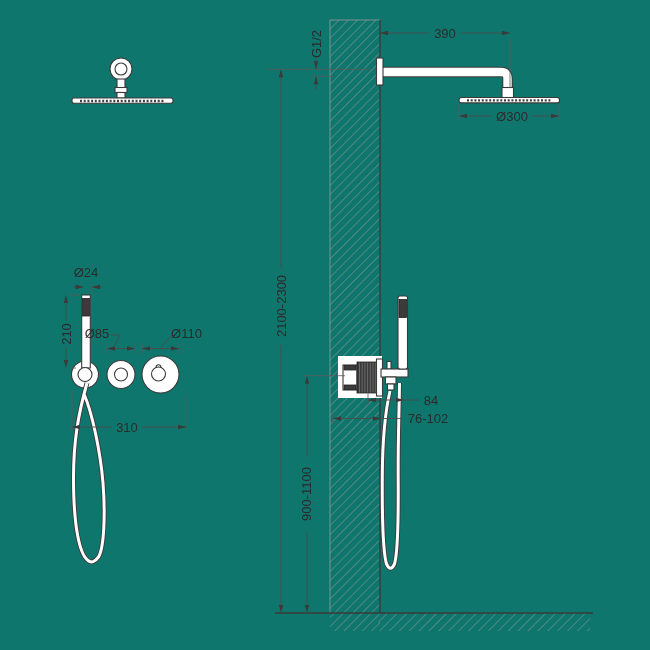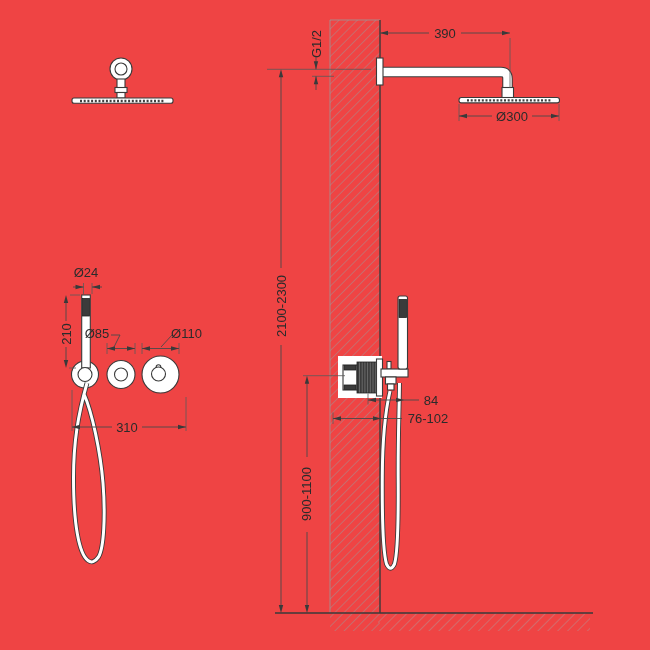--- a/index.html
+++ b/index.html
@@ -1,16 +1,16 @@
 <!DOCTYPE html>
 <html><head>
 <meta charset="utf-8">
 <style>
   html,body{margin:0;padding:0;background:#ffffff;}
-  .stage{width:650px;height:650px;background:#ef4444;position:relative;overflow:hidden;}
+  .stage{width:650px;height:650px;background:#0f766e;position:relative;overflow:hidden;}
   svg{display:block;}
   svg text{font-family:"Liberation Sans","DejaVu Sans",sans-serif;font-size:13px;fill:#2b2b2b;}
   .part{fill:#ffffff;stroke:#3a3a3a;stroke-width:1.1;}
   .dark{fill:#3b3b3b;stroke:#222;stroke-width:0.8;}
   .dim{stroke:#4a4a4a;stroke-width:0.9;fill:none;}
   .ext{stroke:#5a5a5a;stroke-width:0.8;fill:none;}
   .ah{fill:#3a3a3a;stroke:none;}
   .edge{stroke:#3a3a3a;stroke-width:1.4;fill:none;}
   .thin{stroke:#9a9a9a;stroke-width:0.8;fill:none;}
   .hose-out{fill:none;stroke:#3a3a3a;stroke-width:4.8;}

